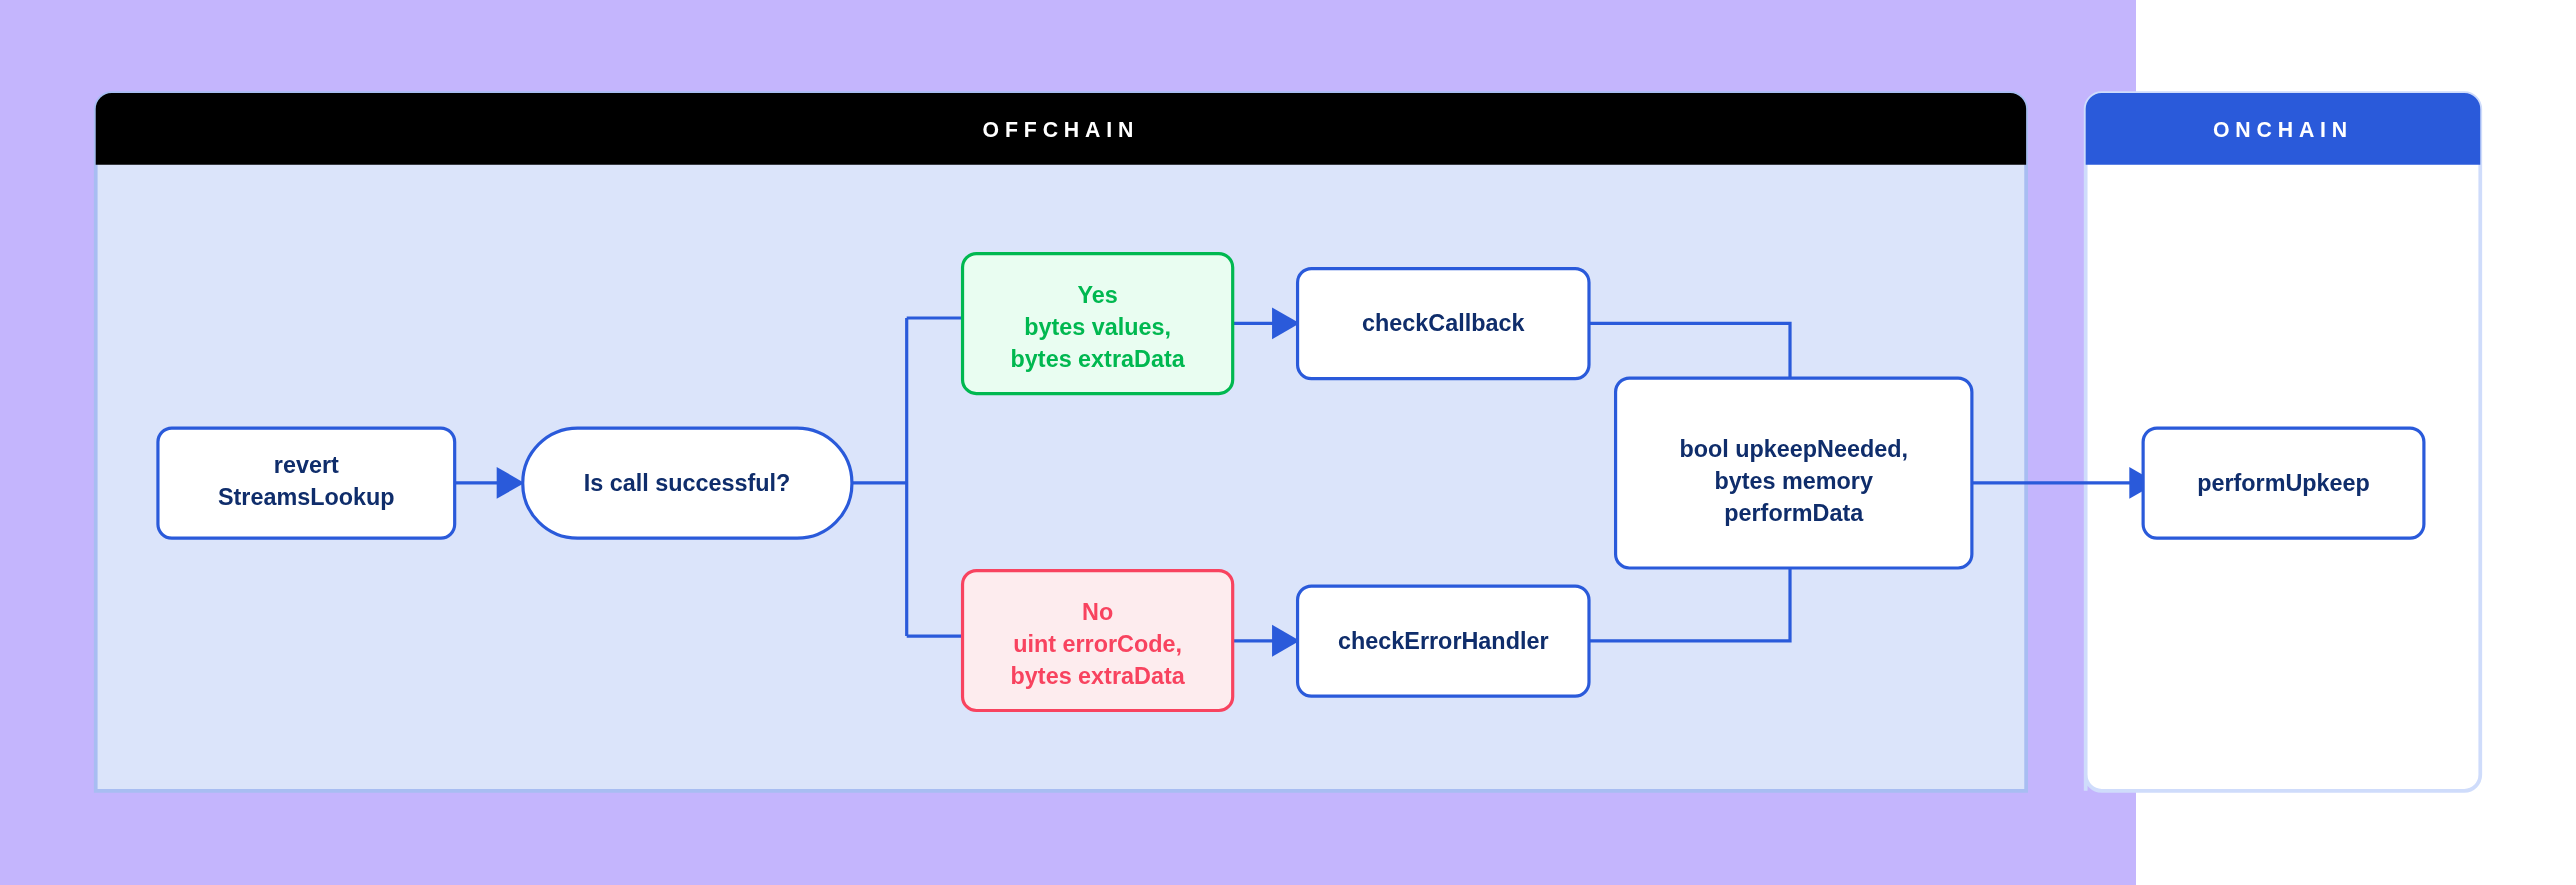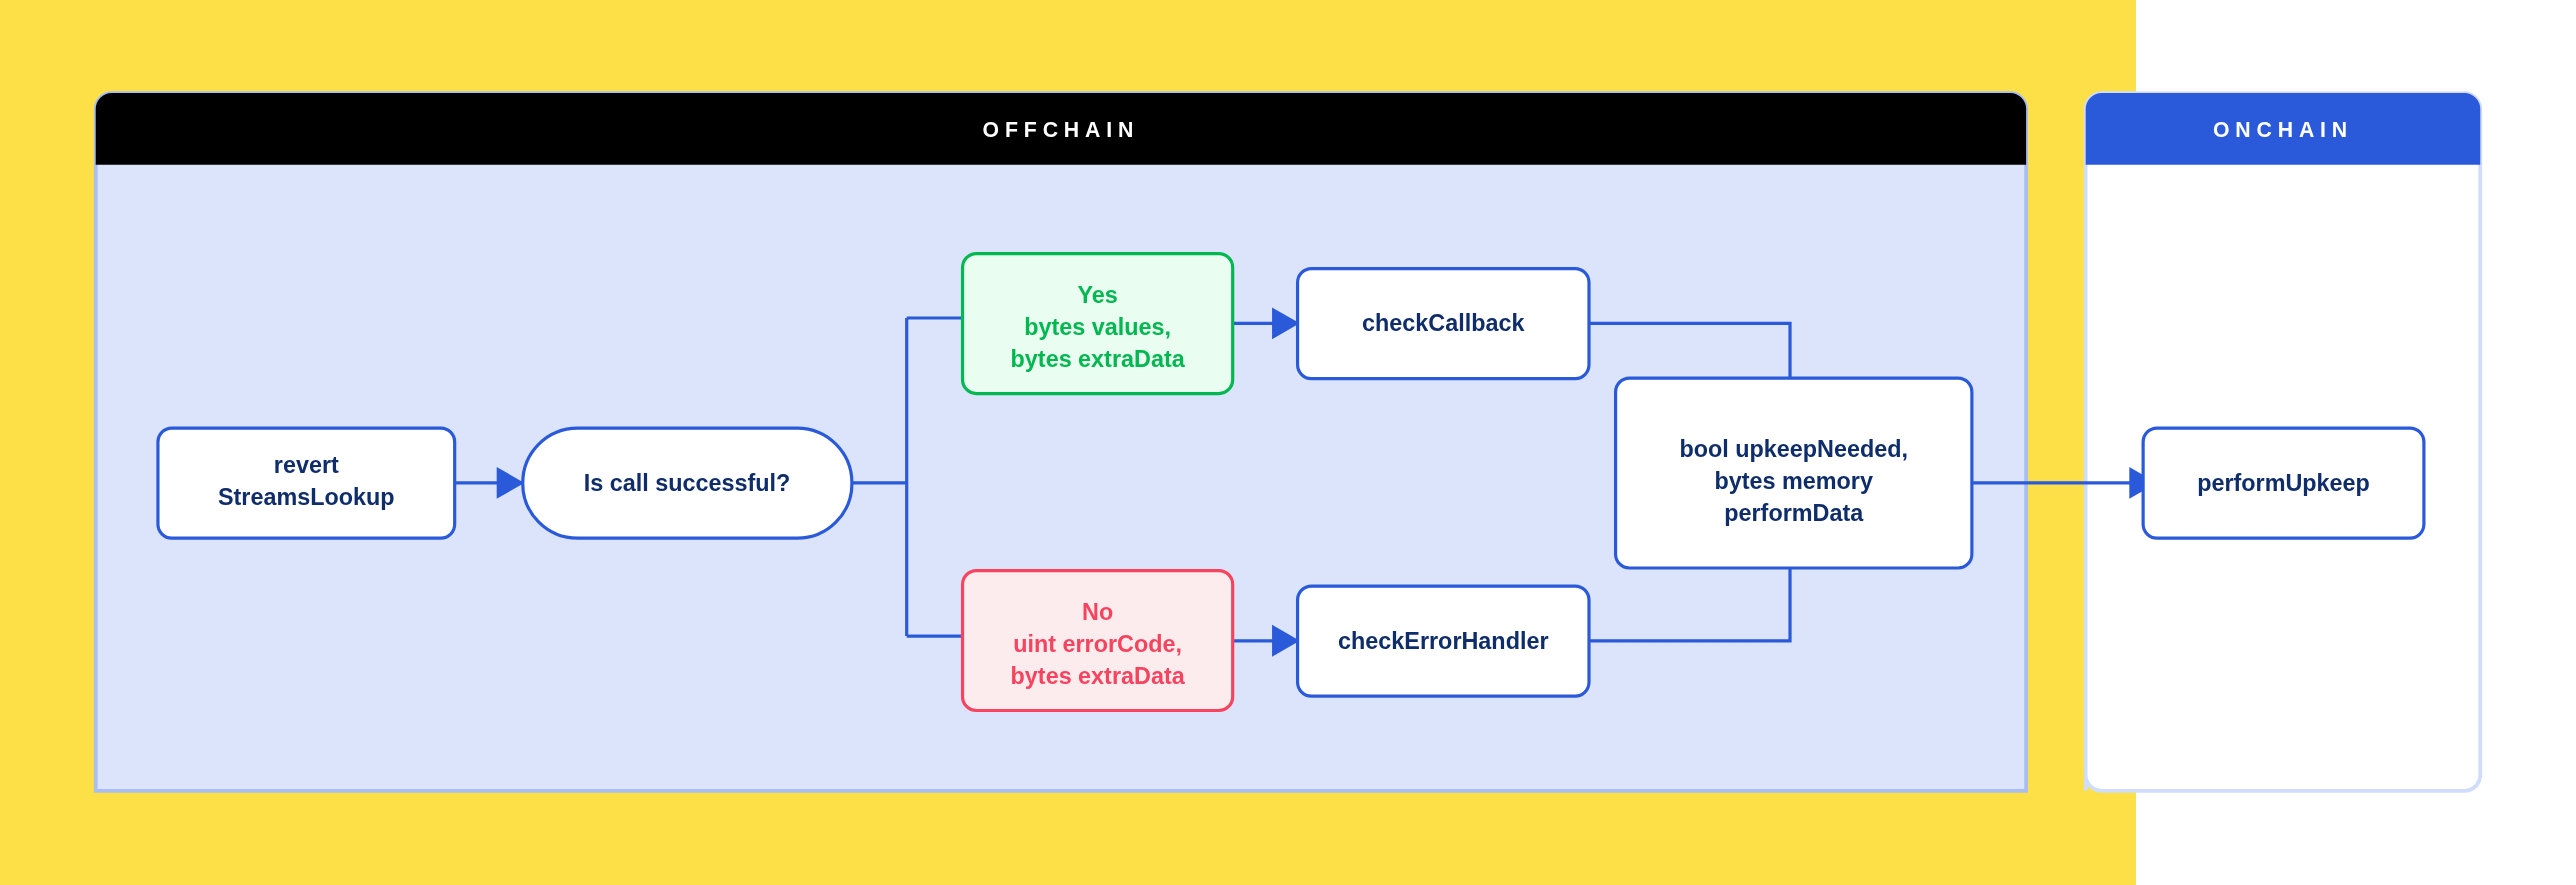--- a/index.html
+++ b/index.html
@@ -10,21 +10,21 @@
   body {
     width: 2576px;
     height: 886px;
     font-family: "Liberation Sans", sans-serif;
     overflow: hidden;
   }
   #diagram-root {
     position: relative;
     width: 2136px;
     height: 886px;
-    background: #fde047;
+    background: #c4b5fd;
   }
   svg#flow {
     display: block;
     width: 2576px;
     height: 886px;
   }
   .panel-label {
     font-family: "Liberation Sans", sans-serif;
     font-weight: 700;
     font-size: 40px;

